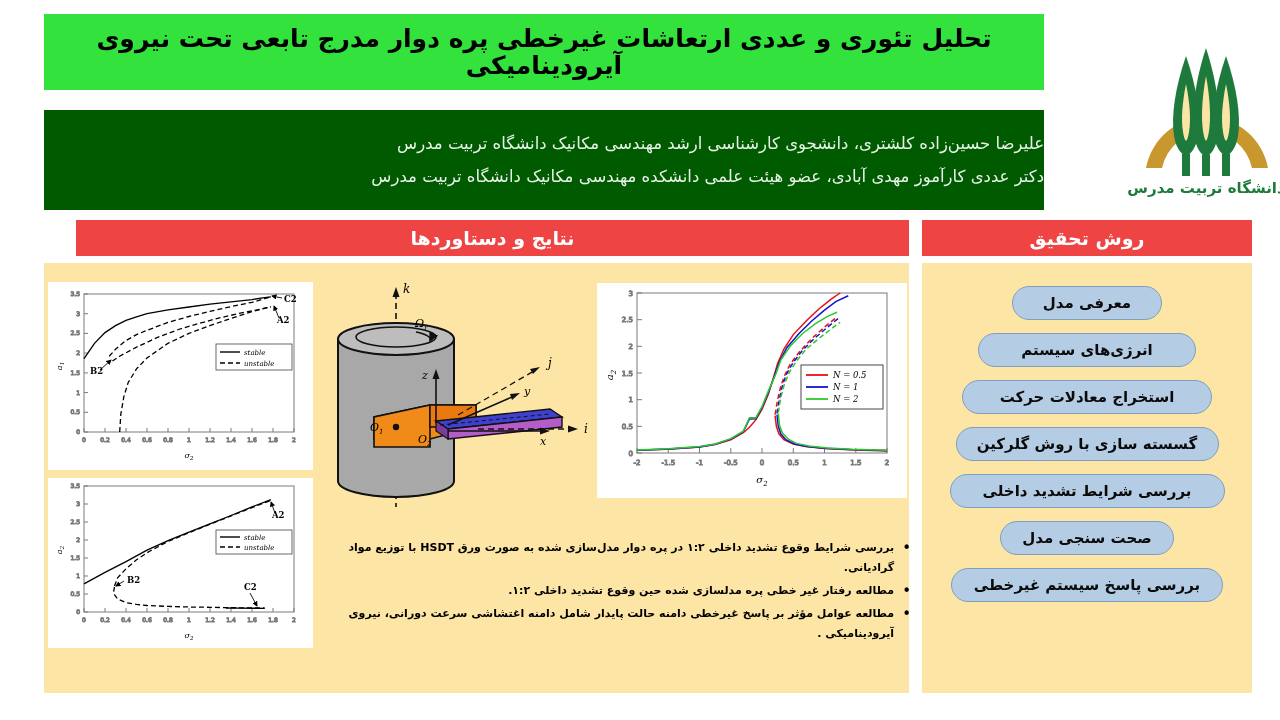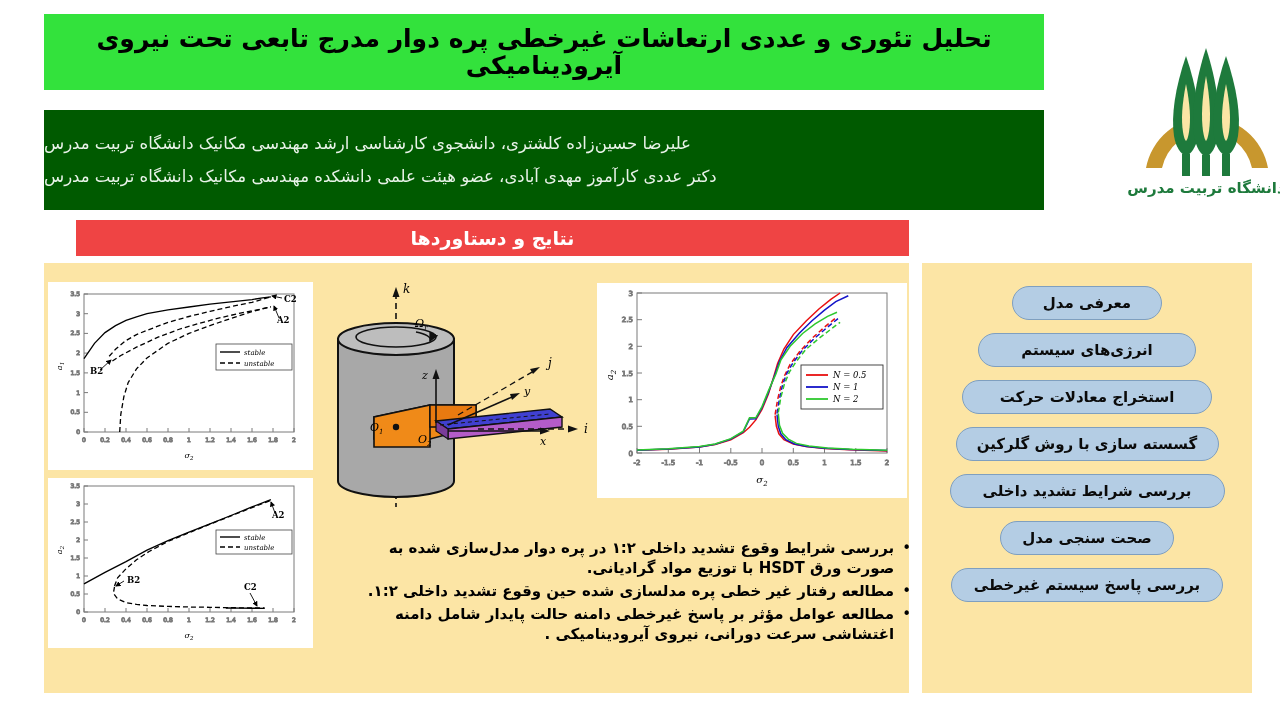--- a/index.html
+++ b/index.html
@@ -18,21 +18,21 @@
     background:#33E23C;
     display:flex;align-items:center;justify-content:center;
   }
   .title-band .title{
     direction:rtl;color:#000;font-size:25px;font-weight:700;
     letter-spacing:0px;text-align:center;padding:0 14px;line-height:1.1;
   }
   .authors-band{
     position:absolute;left:0;top:96px;width:1000px;height:100px;
     background:#005A00;
-    display:flex;flex-direction:column;align-items:flex-start;justify-content:center;gap:14px;
+    display:flex;flex-direction:column;align-items:flex-end;justify-content:center;gap:14px;
   }
   .authors-band .author{
     direction:rtl;color:#E9F3E9;font-size:16.5px;font-weight:400;text-align:center;
   }
 
   
   .logo{position:absolute;left:1126px;top:18px;width:160px;height:188px;}
   .logo svg{display:block;}
 
   
@@ -78,21 +78,21 @@
     direction:rtl;text-align:right;
   }
   .bullet{
     display:flex;flex-direction:row;gap:8px;align-items:flex-start;
     margin-bottom:3px;
   }
   .bullet .dot{
     flex:0 0 auto;color:#000;font-size:15px;line-height:20px;
   }
   .bullet .txt{
-    color:#000;font-size:15px;line-height:20px;font-weight:600;
+    color:#000;font-size:11px;line-height:20px;font-weight:600;
   }
 </style>
 </head>
 <body>
 
 <div class="poster">
 
   <div class="header-wrap">
     <div class="title-band">
       <div class="title">تحلیل تئوری و عددی ارتعاشات غیرخطی پره دوار مدرج تابعی تحت نیروی آیرودینامیکی</div>
@@ -118,20 +118,23 @@
         <path d="M60 66 C56 86 55 102 57 114 C58 120 59 122 60 123 C61 122 62 120 63 114 C65 102 64 86 60 66 Z"></path>
         <path d="M80 58 C76 80 75 99 77 113 C78 119 79 122 80 123 C81 122 82 119 83 113 C85 99 84 80 80 58 Z"></path>
         <path d="M100 66 C96 86 95 102 97 114 C98 120 99 122 100 123 C101 122 102 120 103 114 C105 102 104 86 100 66 Z"></path>
       </g>
       <text x="80" y="175" text-anchor="middle" fill="#1E7A3C" font-size="15" font-weight="700" direction="rtl" font-family="'DejaVu Sans',sans-serif">دانشگاه تربیت مدرس</text>
     </svg>
   </div>
 
   <div class="bar bar-results">
     <span>نتایج و دستاوردها</span>
+  </div>
+  <div class="bar bar-method">
+    <span>روش تحقیق</span>
   </div>
 
   <div class="panel panel-results"></div>
 
   <div class="fig fig-left-top">
     <svg viewBox="0 0 265 188">
       <rect x="0" y="0" width="265" height="188" fill="#ffffff"></rect>
       <rect x="36" y="12" width="210" height="138" fill="none" stroke="#7a7a7a" stroke-width="1"></rect>
 
       <g stroke="#7a7a7a" stroke-width="1" font-size="6" fill="#222" font-family="'DejaVu Sans',sans-serif">

